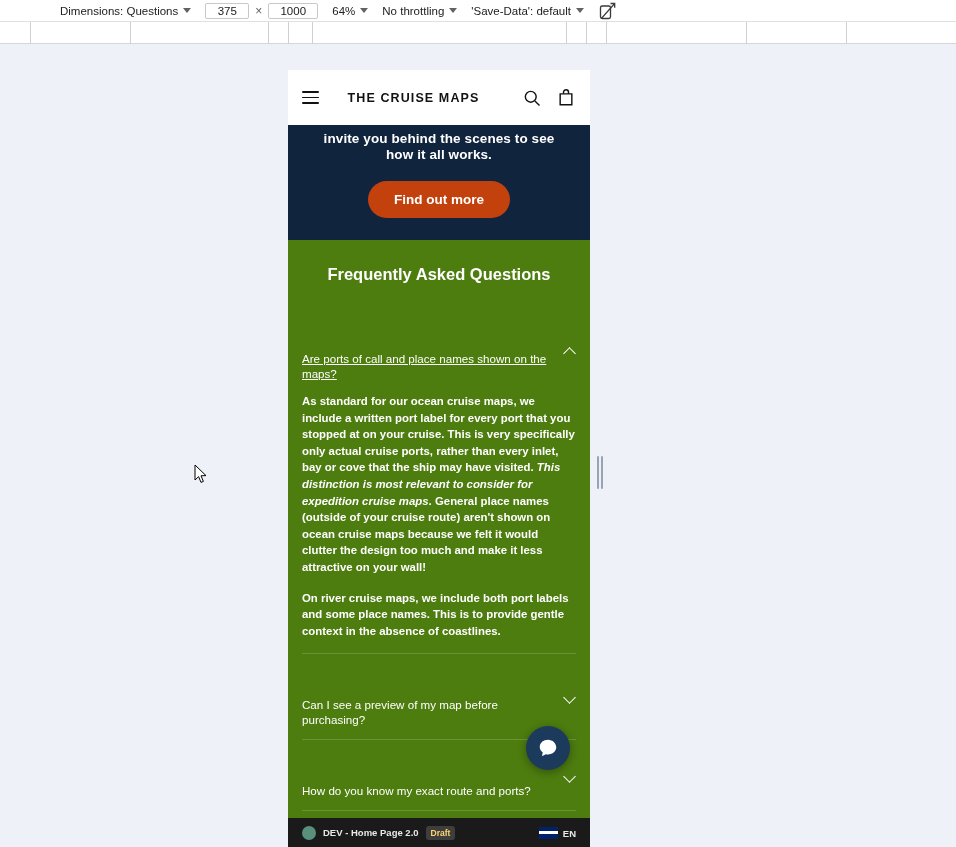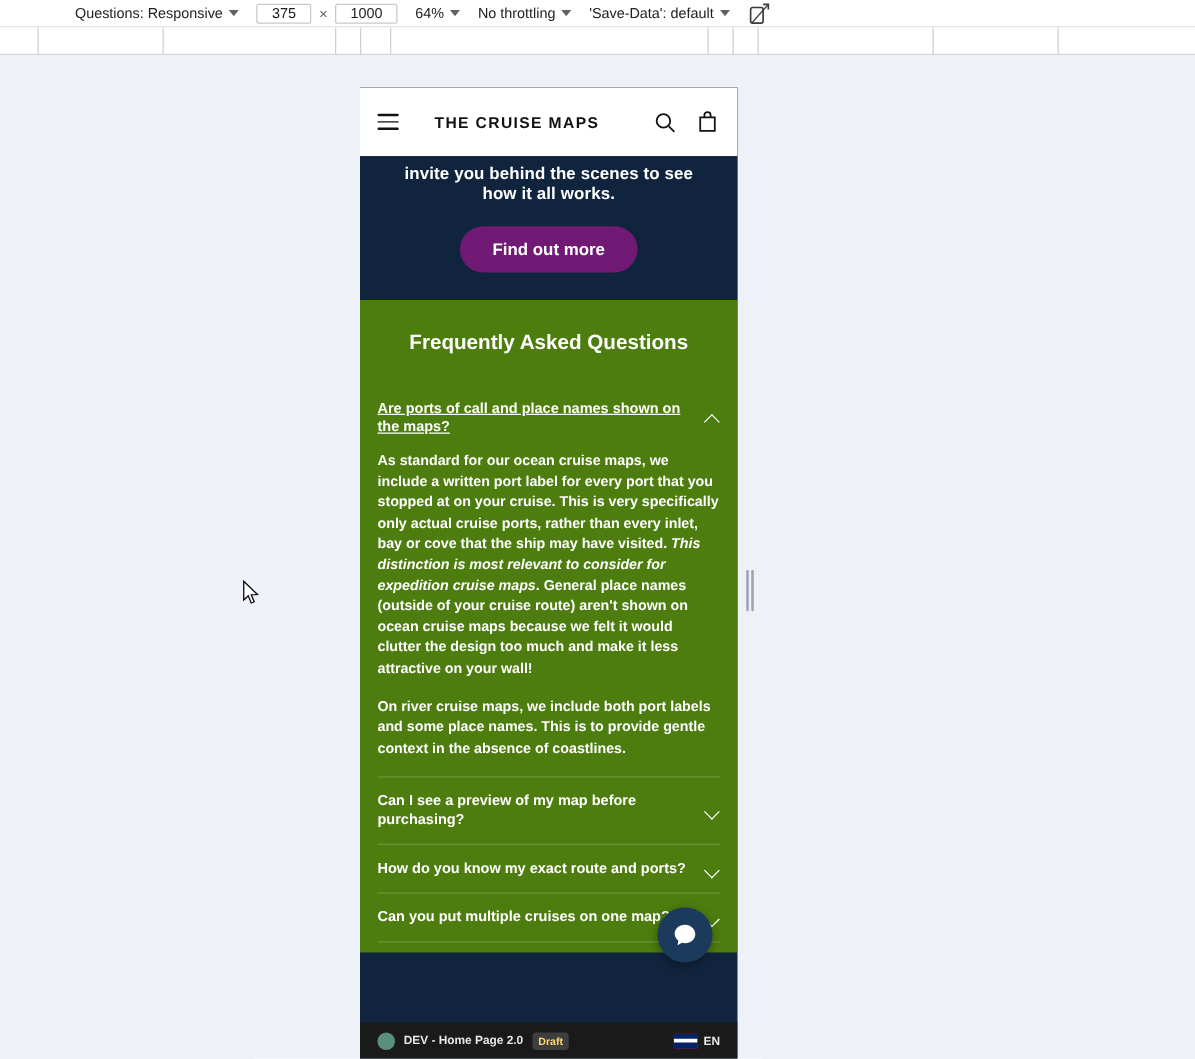--- a/index.html
+++ b/index.html
@@ -82,42 +82,43 @@
   
   #hero{
     background:#10243e;padding:6px 22px 22px;box-sizing:border-box;
     text-align:center;
   }
   #hero-text{
     color:#ffffff;font-size:13.5px;line-height:16px;font-weight:700;
     margin:0 0 18px;letter-spacing:.1px;
   }
   #hero-btn{
-    display:inline-block;background:#701a75;color:#ffffff;
+    display:inline-block;background:#c2410c;color:#ffffff;
     border:none;border-radius:20px;padding:11px 26px;
     font-size:13.5px;font-weight:700;cursor:pointer;
     font-family:"Liberation Sans", sans-serif;
   }
 
   
   #faq{
     background:#4d7c0f;padding:18px 14px 8px;box-sizing:border-box;
   }
   #faq-title{
     color:#ffffff;text-align:center;font-size:16.5px;font-weight:700;
     line-height:20px;margin:6px 0 24px;
   }
   .faq-item{border-bottom:1px solid rgba(255,255,255,.18);}
   .faq-q-row{
     display:flex;align-items:center;justify-content:space-between;
     padding:11px 0 12px;cursor:pointer;gap:10px;
   }
   .faq-q{
-    color:#ffffff;font-size:11.6px;font-weight:700;line-height:15px;
+    color:#ffffff;font-size:11.6px;font-weight:400;line-height:15px;
     flex:1;
+    margin-top:32px;
   }
   .faq-item.open .faq-q{text-decoration:underline;}
   .chev{width:12px;height:12px;flex:0 0 12px;position:relative;}
   .chev::before{
     content:"";position:absolute;left:1px;top:3px;width:8px;height:8px;
     border-right:1.6px solid #ffffff;border-bottom:1.6px solid #ffffff;
     transform:rotate(45deg);
   }
   .chev.up::before{transform:rotate(-135deg);top:5px;}
   .faq-a{padding:0 0 14px;}
@@ -165,21 +166,21 @@
   #resize-handle i:nth-child(2){left:5px;}
 
   
   #cursor{position:absolute;left:194px;top:464px;width:14px;height:20px;}
 </style>
 </head>
 <body>
 
 <div id="devtools-toolbar">
   <div class="dt-item">
-    <span class="dt-label">Questions: Responsive</span>
+    <span class="dt-label">Dimensions: Questions</span>
     <span class="caret"></span>
   </div>
   <input class="dt-input" value="375" style="">
   <span class="dt-times">×</span>
   <input class="dt-input" style="margin-left: 0px; width: 50px;" value="1000">
   <div class="dt-sep"></div>
   <div class="dt-item">
     <span class="dt-label">64%</span>
     <span class="caret"></span>
   </div>

